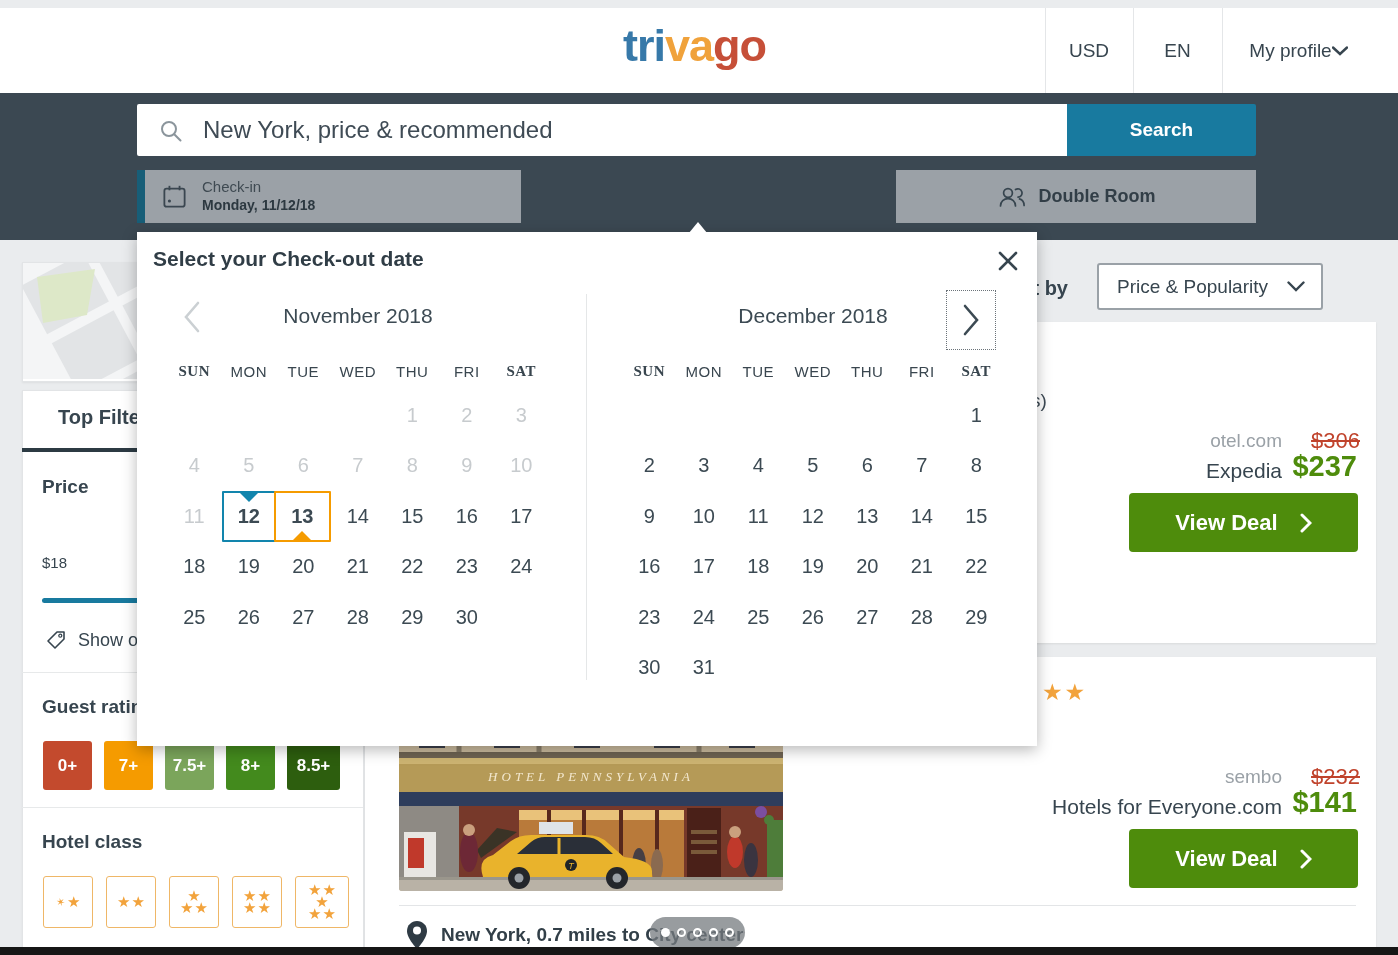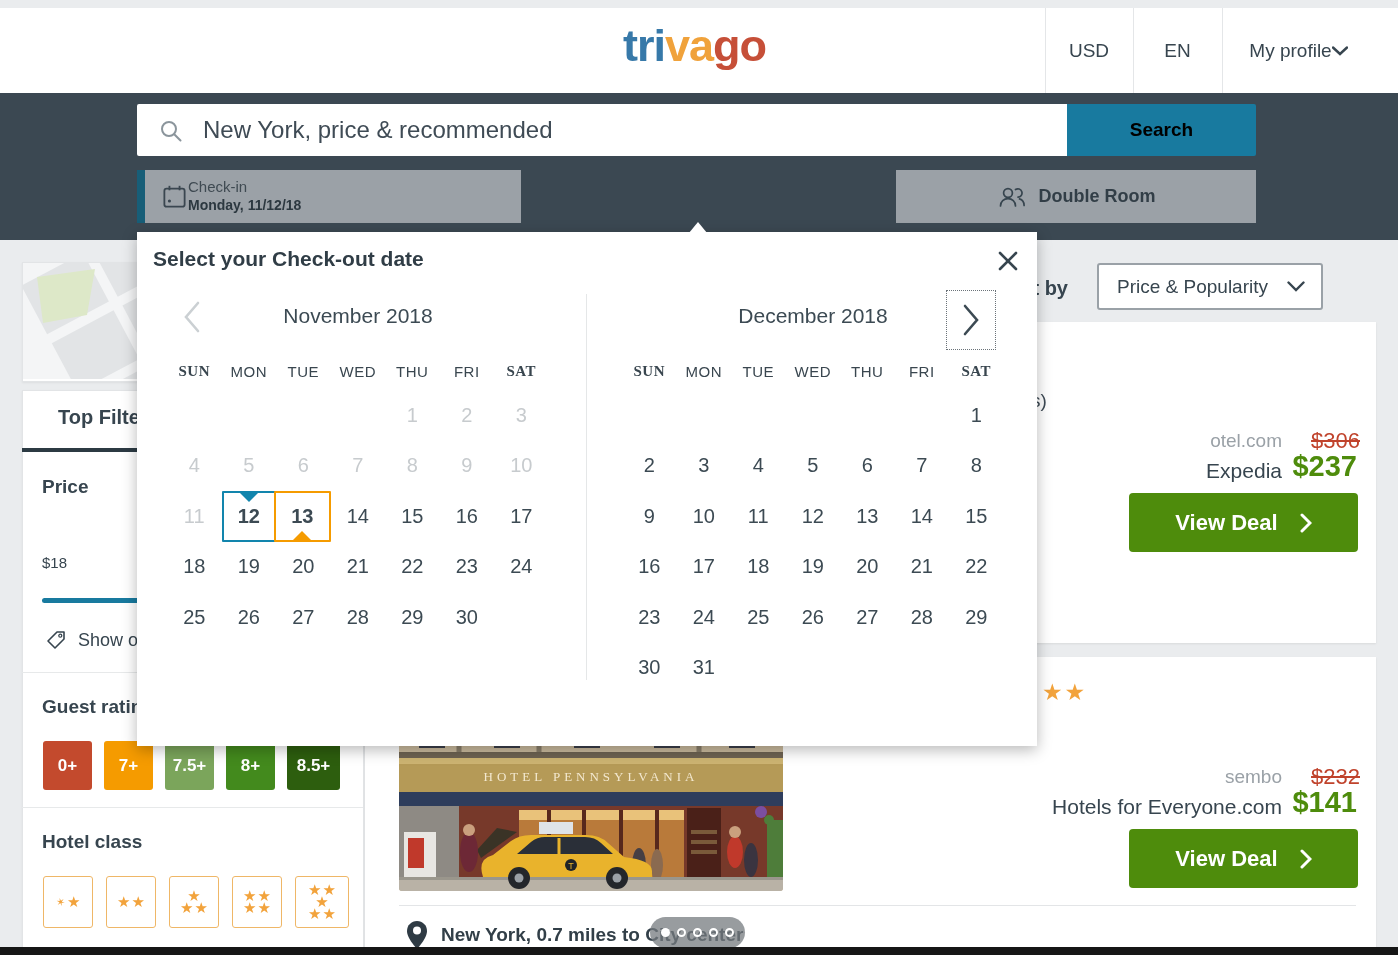--- a/index.html
+++ b/index.html
@@ -10,26 +10,26 @@
   .header{left:0;top:0;width:1398px;height:85px;background:#fff;z-index:10;margin-top:8px;}
   .logo{left:623px;top:12px;font-size:45px;font-weight:bold;letter-spacing:-1px;}
   .logo .c1{color:#3779a9}.logo .c2{color:#f0a23b}.logo .c3{color:#c64f38}
   .hsep{top:0;width:1px;height:85px;background:#e4e6e8;}
   .hitem{top:0;height:85px;display:flex;align-items:center;justify-content:center;font-size:19px;color:#37454f;cursor:pointer;}
   
   .hero{left:0;top:85px;width:1398px;height:155px;background:#3b4852;}
   .searchbox{left:137px;top:104px;width:930px;height:52px;background:#fff;border-radius:2px 0 0 2px;display:flex;align-items:center;}
   .searchbox input{border:0;outline:0;font-family:"Liberation Sans",sans-serif;font-size:24px;color:#3f4b55;width:830px;margin-left:64px;background:transparent;}
   .searchicon{left:158px;top:118px;}
-  .searchbtn{left:1067px;top:104px;width:189px;height:52px;background:#187a9f;color:#000000;font-size:19px;font-weight:bold;display:flex;align-items:center;justify-content:center;border:0;cursor:pointer;border-radius:0 2px 2px 0;font-family:"Liberation Sans",sans-serif;}
+  .searchbtn{left:1067px;top:104px;width:189px;height:52px;background:#187a9f;color:#ffffff;font-size:19px;font-weight:bold;display:flex;align-items:center;justify-content:center;border:0;cursor:pointer;border-radius:0 2px 2px 0;font-family:"Liberation Sans",sans-serif;}
   .tripbtn{top:170px;height:53px;display:flex;align-items:center;cursor:pointer;z-index:20;}
   .checkin{left:137px;width:376px;background:#9ba1a7;border-left:8px solid #175e78;}
   .checkout{left:520px;width:364px;background:#fff;border-left:8px solid #f59b00;}
   .dblroom{left:896px;width:360px;background:#9ba1a7;justify-content:center;}
-  .triplabels{line-height:1.25;}
+  .triplabels{margin-left:14px;line-height:1.25;}
   .triplabels .l1{font-size:15px;color:#3f4a52;}
   .triplabels .l2{font-size:14px;font-weight:bold;color:#2c3840;}
   .dblroom .txt{font-size:18px;font-weight:bold;margin-left:12px;color:#323e47;}
   .popcaret{left:684px;top:222px;width:0;height:0;border-left:14px solid transparent;border-right:14px solid transparent;border-bottom:17px solid #fff;z-index:61;}
   
   .card{background:#fff;border:1px solid #e2e4e6;box-shadow:0 1px 2px rgba(0,0,0,.06);}
   .mapcard{left:22px;top:262px;width:340px;height:118px;cursor:pointer;}
   .filtercard{left:22px;top:390px;width:340px;height:566px;}
   .tabtitle{left:58px;top:406px;font-size:20px;font-weight:bold;white-space:nowrap;}
   .tabline{left:22px;top:448px;width:341px;height:4px;background:#2c3a43;}
@@ -59,21 +59,21 @@
   .bigprice{font-size:29px;font-weight:bold;color:#4e8c0c;text-align:right;width:90px;}
   .viewdeal{width:229px;height:59px;background:#4e8c0c;border-radius:4px;color:#fff;font-size:22px;font-weight:bold;display:flex;align-items:center;justify-content:center;gap:22px;cursor:pointer;border:0;font-family:"Liberation Sans",sans-serif;}
   .stars2{left:1042px;top:679px;font-size:23px;color:#f2a33c;letter-spacing:2px;}
   .resdiv{left:399px;top:905px;width:957px;height:1px;background:#e3e5e7;}
   .locrow{left:406px;top:920px;display:flex;align-items:center;}
   .loctxt{font-size:19px;font-weight:bold;margin-left:13px;color:#323f48;}
   .dotspill{left:650px;top:917px;width:95px;height:31px;border-radius:16px;background:rgba(118,123,127,.75);display:flex;align-items:center;justify-content:center;gap:7px;z-index:6;}
   .dot{width:9px;height:9px;border-radius:50%;box-sizing:border-box;cursor:pointer;}
   .dot.active{background:#fff;}
   .dot.idle{border:2px solid #fff;width:9px;height:9px;background:transparent;}
-  .photo{left:399px;top:680px;width:384px;height:211px;border-radius:3px;overflow:hidden;cursor:pointer;}
+  .photo{left:399px;top:680px;width:384px;height:211px;border-radius:3px;overflow:hidden;cursor:pointer;font-style:italic;}
   
   .popup{left:137px;top:232px;width:900px;height:514px;background:#fff;box-shadow:0 4px 14px rgba(0,0,0,.28);z-index:60;}
   .poptitle{left:16px;top:15px;font-size:21px;font-weight:bold;color:#303d46;position:absolute;}
   .popclose{left:856px;top:14px;position:absolute;cursor:pointer;padding:4px;}
   .navleft{left:46px;top:68px;position:absolute;cursor:default;}
   .navright{left:809px;top:58px;width:48px;height:58px;border:1px dotted #6b7379;position:absolute;display:flex;align-items:center;justify-content:center;cursor:pointer;}
   .mtitle{top:72px;width:382px;text-align:center;font-size:21px;color:#3c4a53;position:absolute;}
   .vdiv{left:449px;top:62px;width:1px;height:386px;background:#e5e7e8;position:absolute;}
   .month{position:absolute;top:120px;width:382px;}
   .wdrow{display:grid;grid-template-columns:repeat(7,54.5px);height:38px;}

